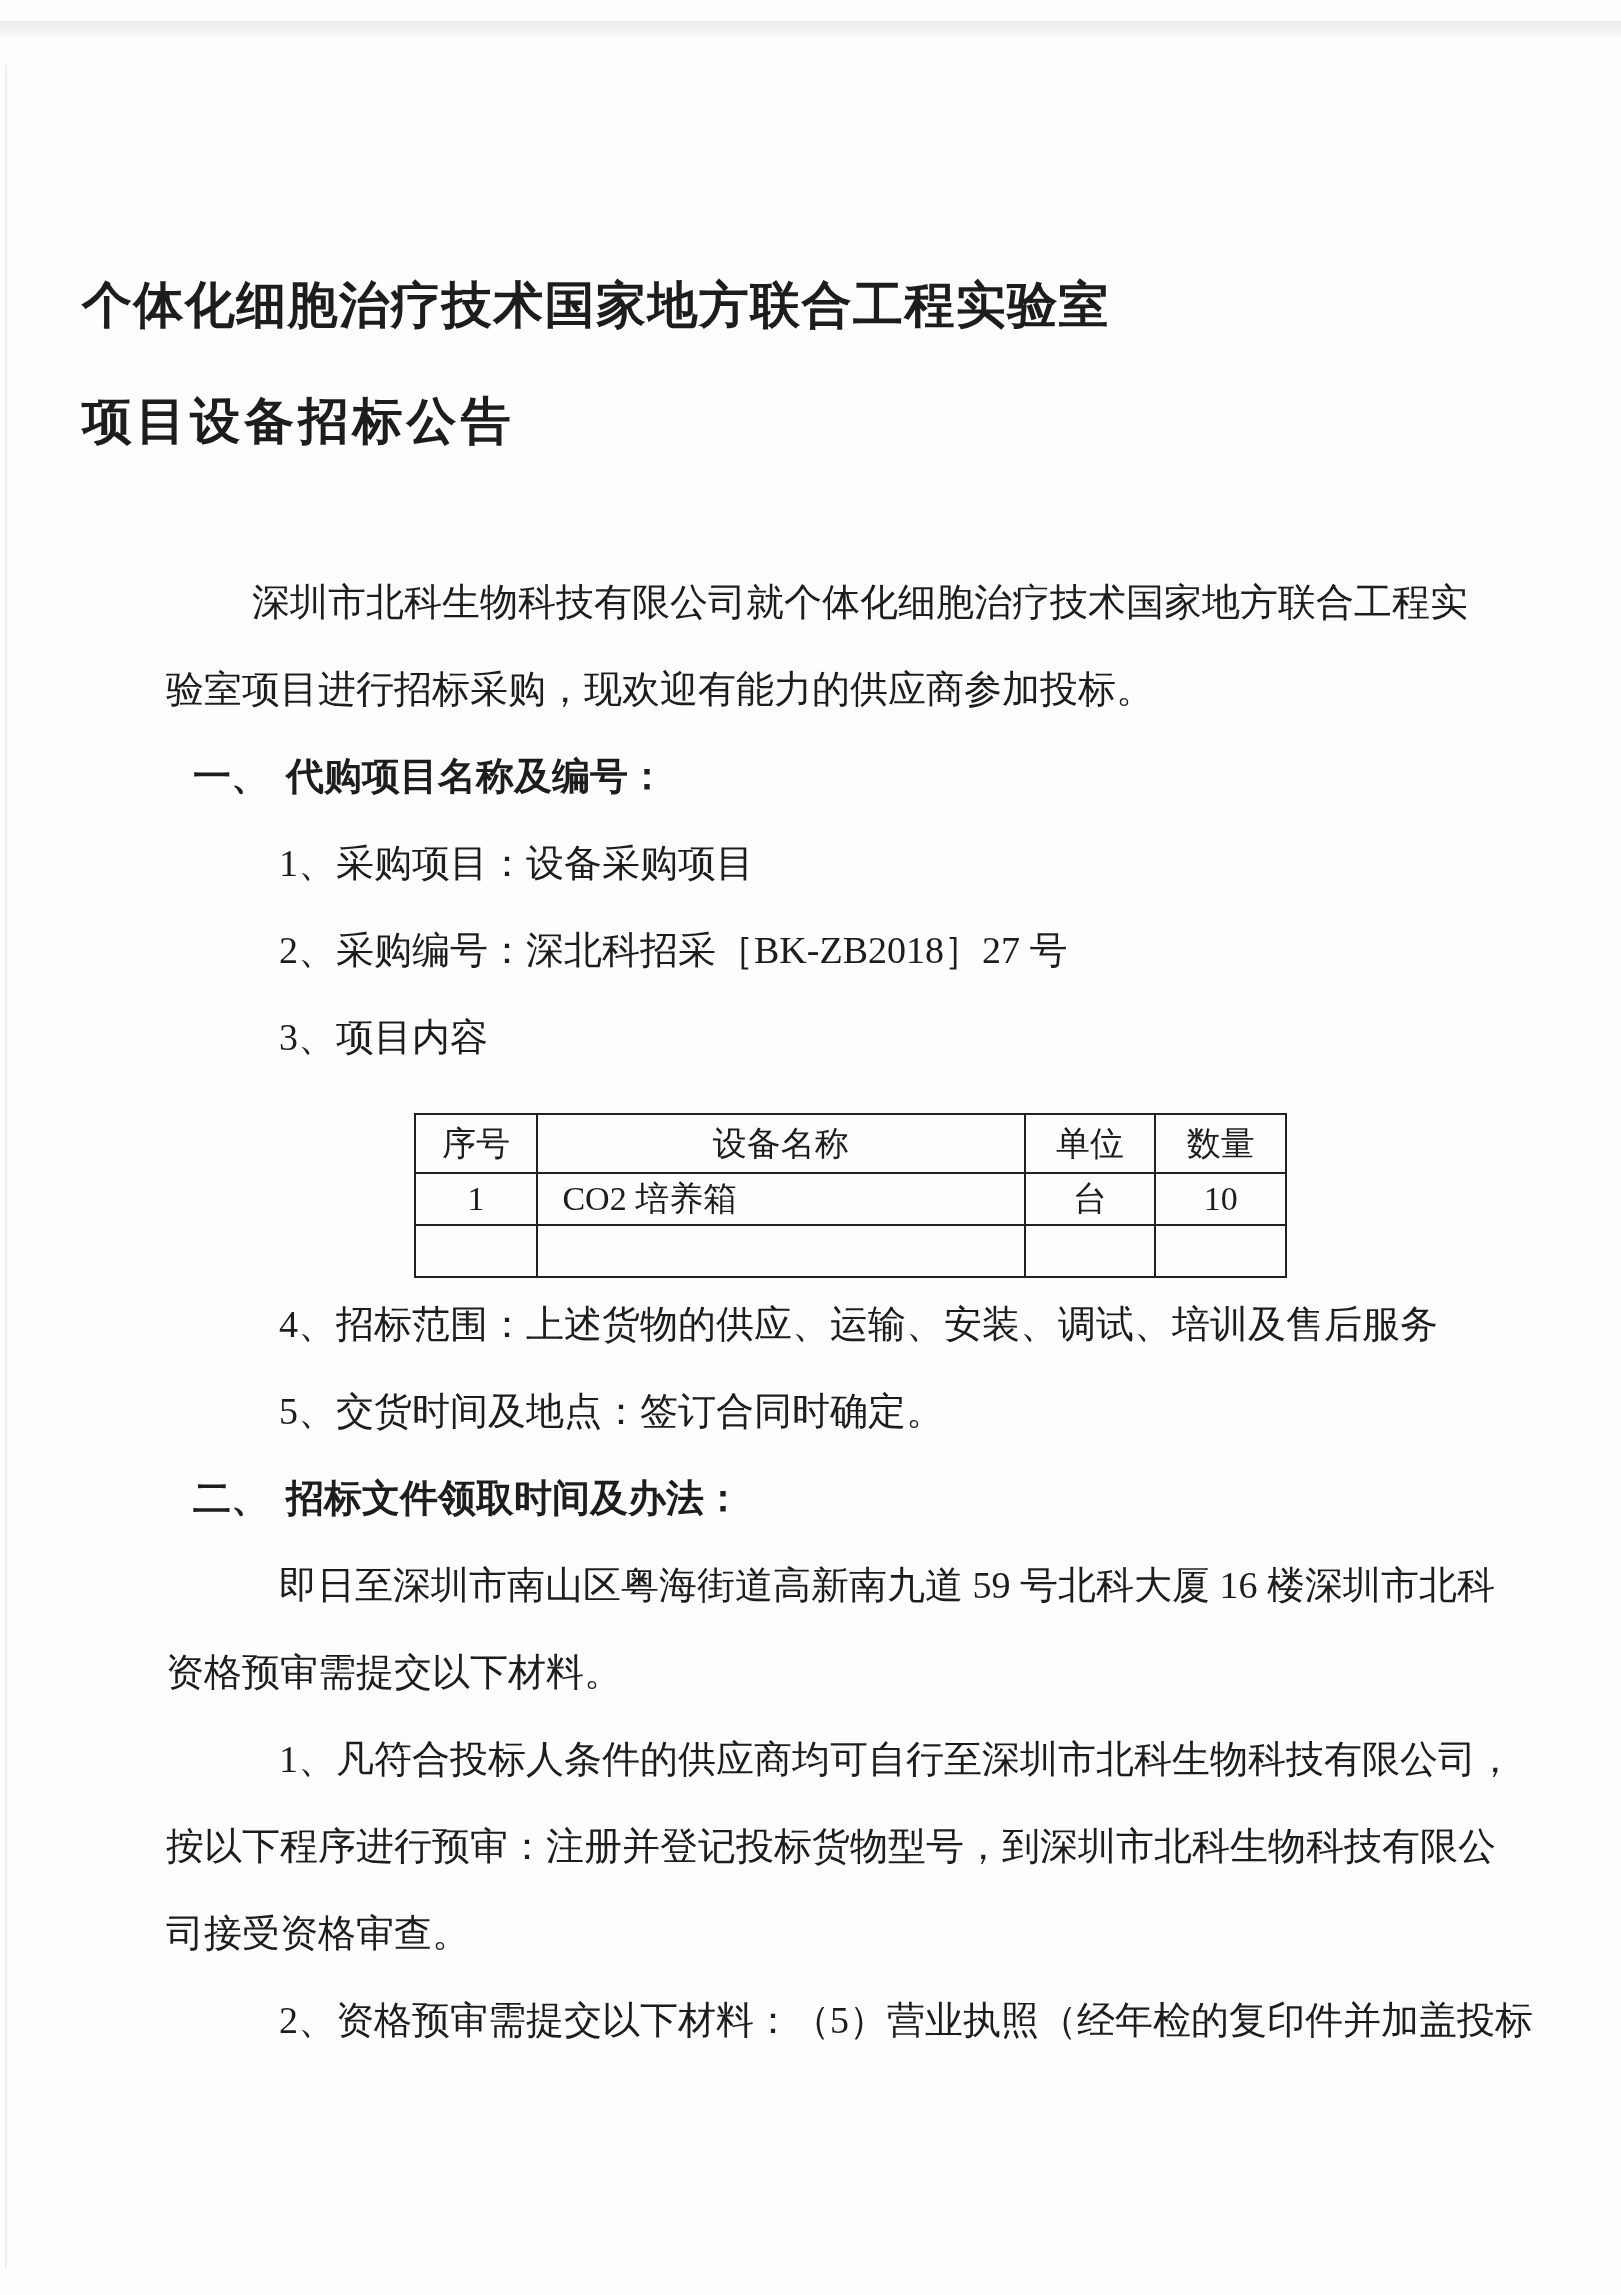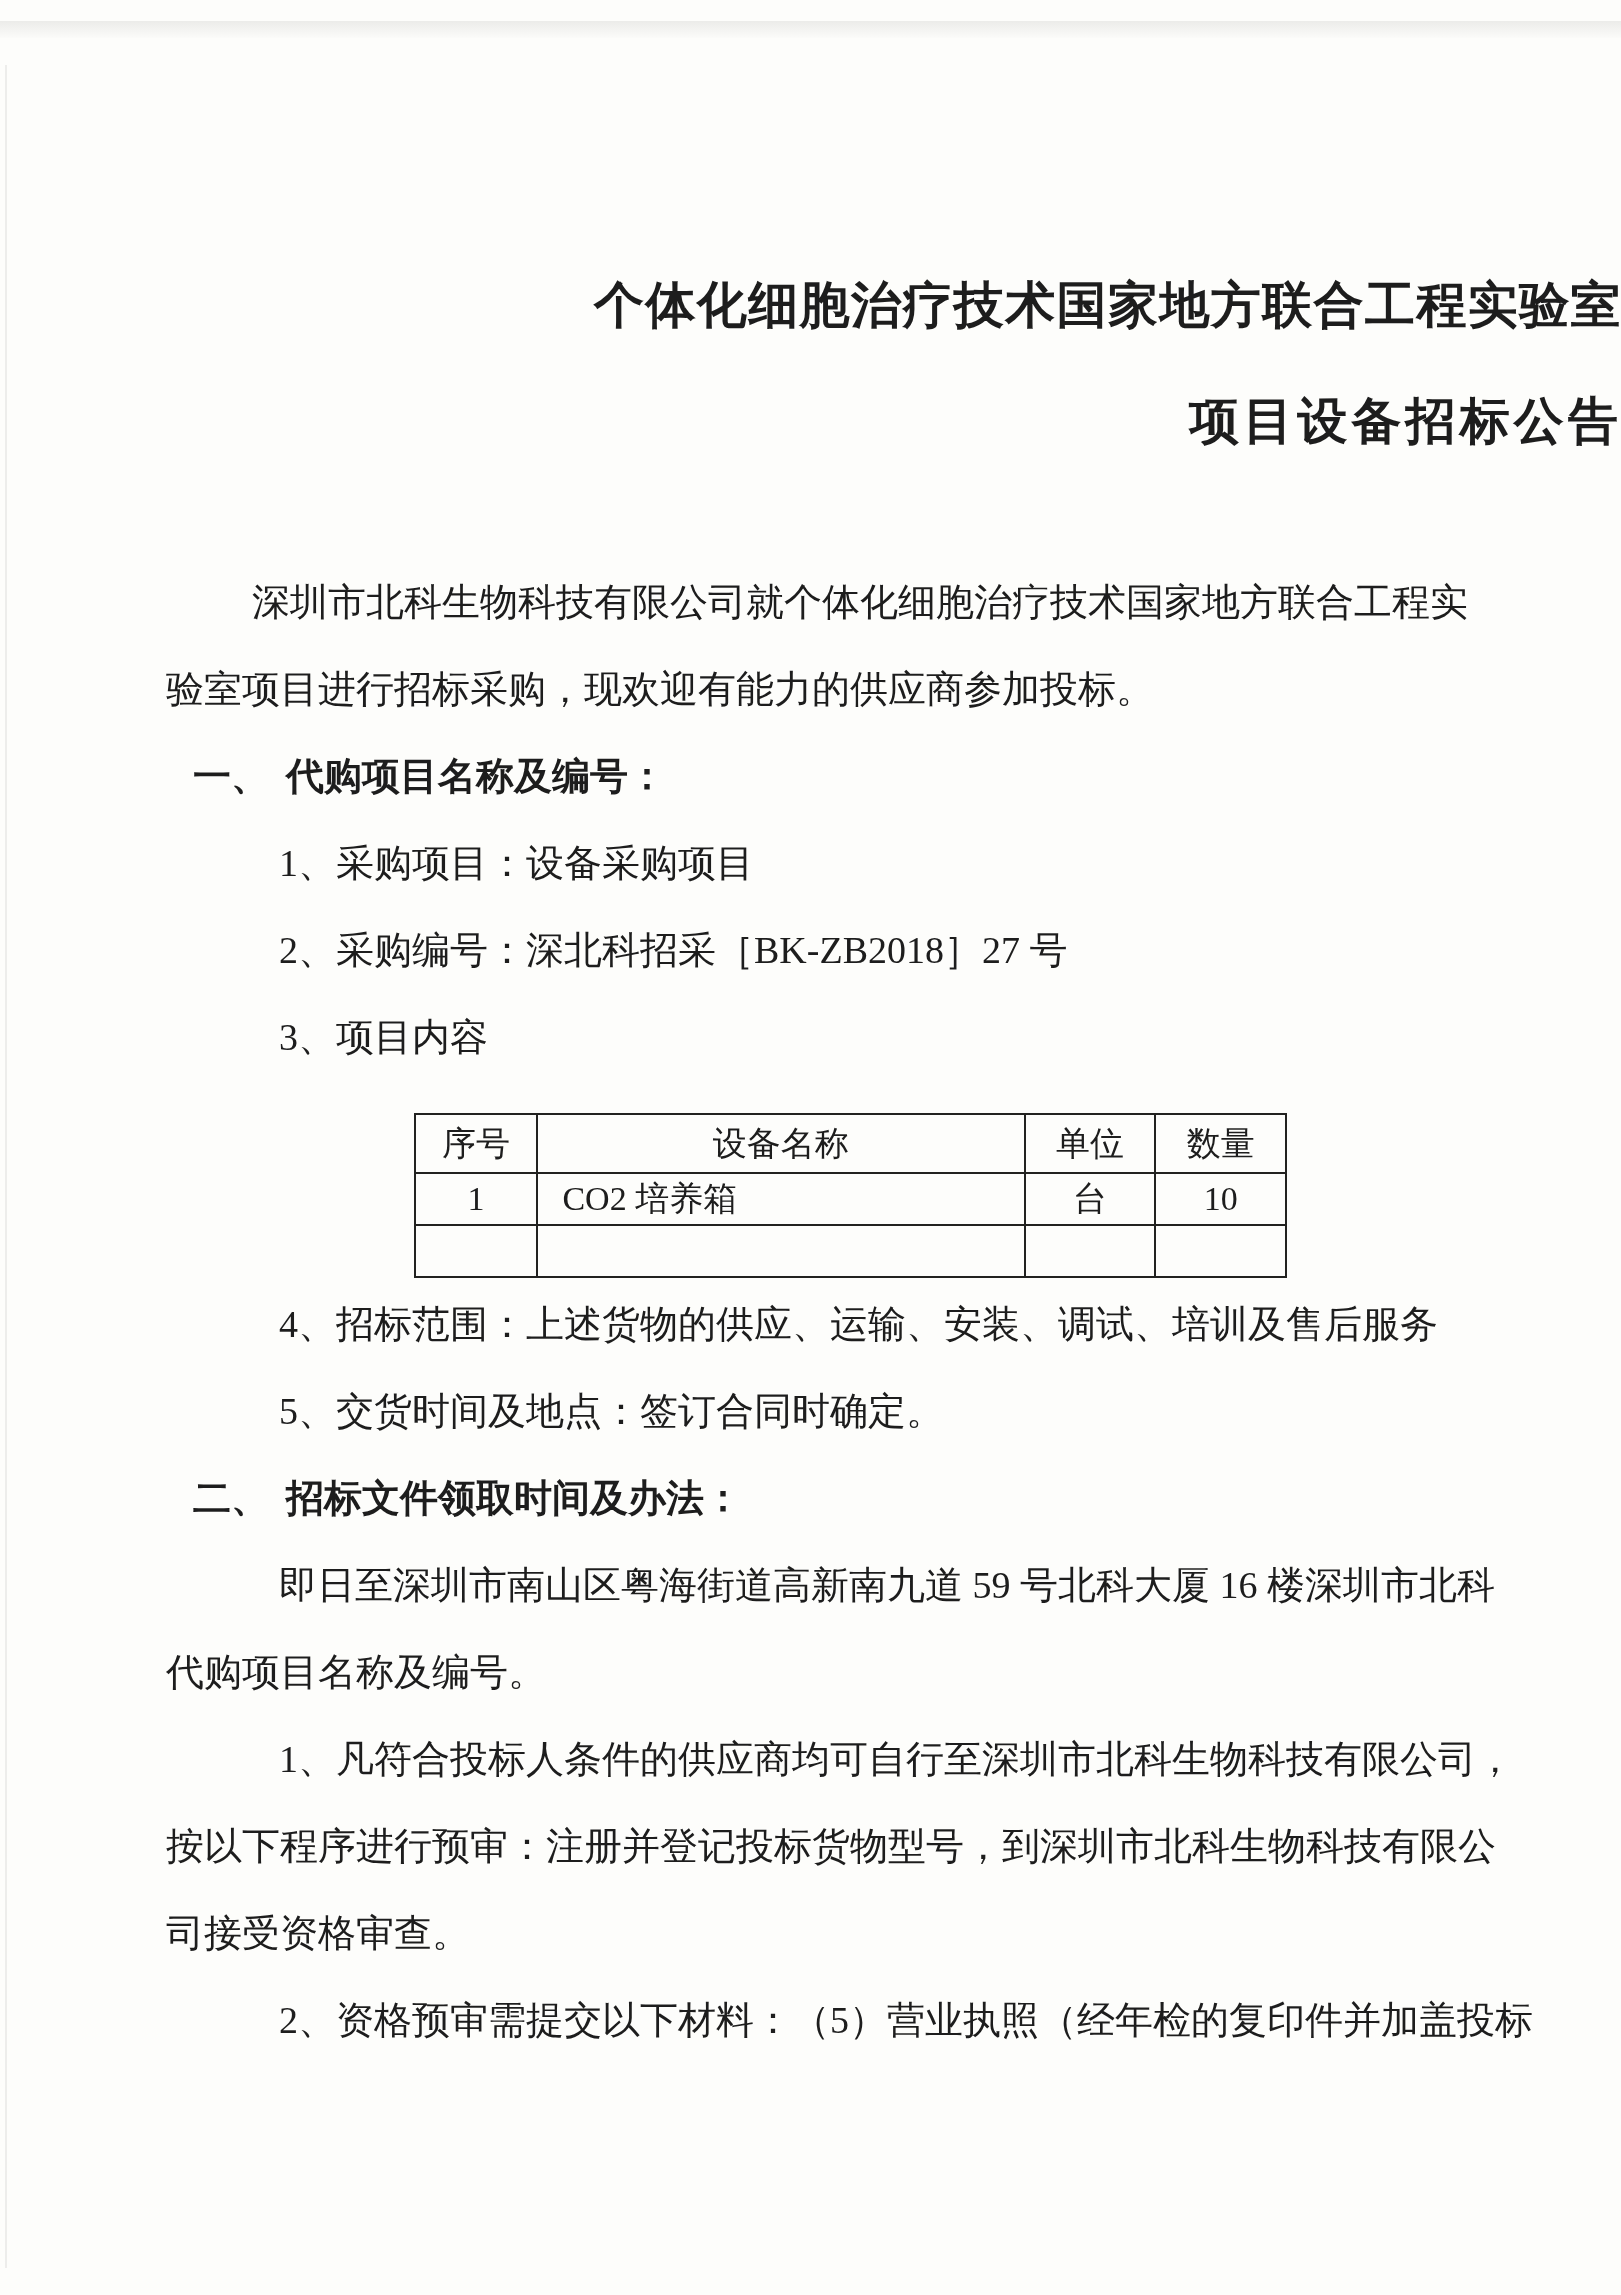--- a/index.html
+++ b/index.html
@@ -31,21 +31,21 @@
     background: rgba(180,180,176,0.22);
     pointer-events: none;
   }
   .content {
     position: relative;
     padding-top: 276px;
   }
   .title {
     margin: 0;
     padding-left: 82px;
-    text-align: right;
+    text-align: left;
     font-size: 50px;
     line-height: 59px;
     font-weight: bold;
     letter-spacing: 1.4px;
     white-space: nowrap;
   }
   .title.second {
     margin-top: 57px;
     letter-spacing: 4.1px;
   }
@@ -157,21 +157,21 @@
     </table>
 
     <div class="line item after-table">4、招标范围：上述货物的供应、运输、安装、调试、培训及售后服务</div>
     <div class="line item">5、交货时间及地点：签订合同时确定。</div>
 
     <div class="line heading">
       <span class="hnum">二、</span><span>招标文件领取时间及办法：</span>
     </div>
 
     <div class="line item">即日至深圳市南山区粤海街道高新南九道 59 号北科大厦 16 楼深圳市北科</div>
-    <div class="line">代购项目名称及编号。</div>
+    <div class="line">资格预审需提交以下材料。</div>
 
 
     <div class="line item">1、凡符合投标人条件的供应商均可自行至深圳市北科生物科技有限公司，</div>
     <div class="line">按以下程序进行预审：注册并登记投标货物型号，到深圳市北科生物科技有限公</div>
     <div class="line">司接受资格审查。</div>
     <div class="line item">2、资格预审需提交以下材料：（5）营业执照（经年检的复印件并加盖投标</div>
 
   </div>
 </div>
 

